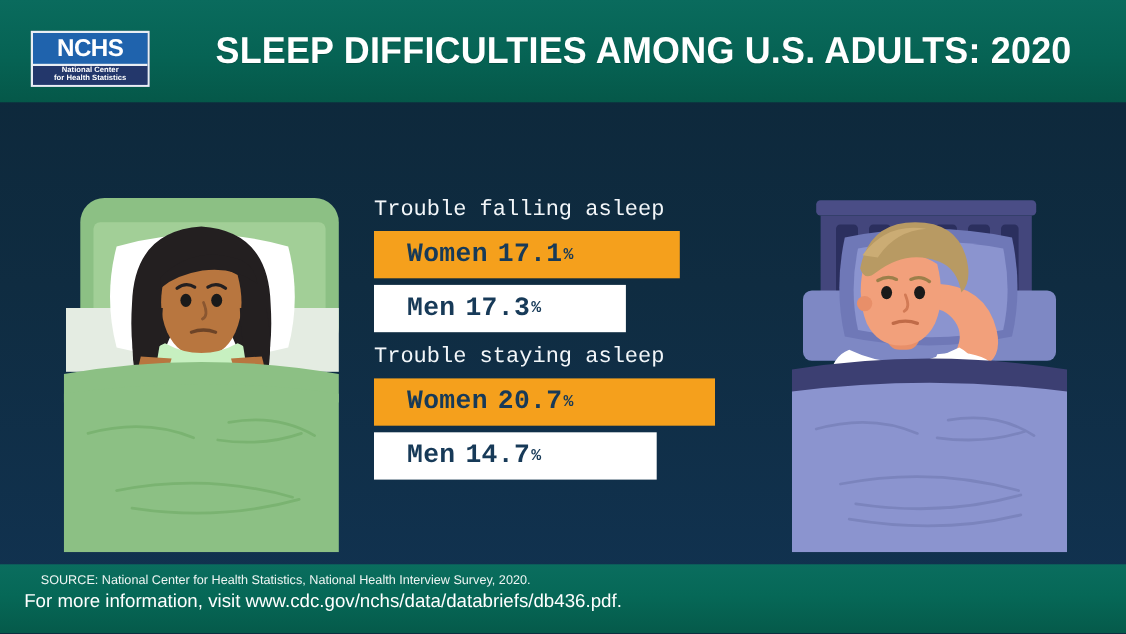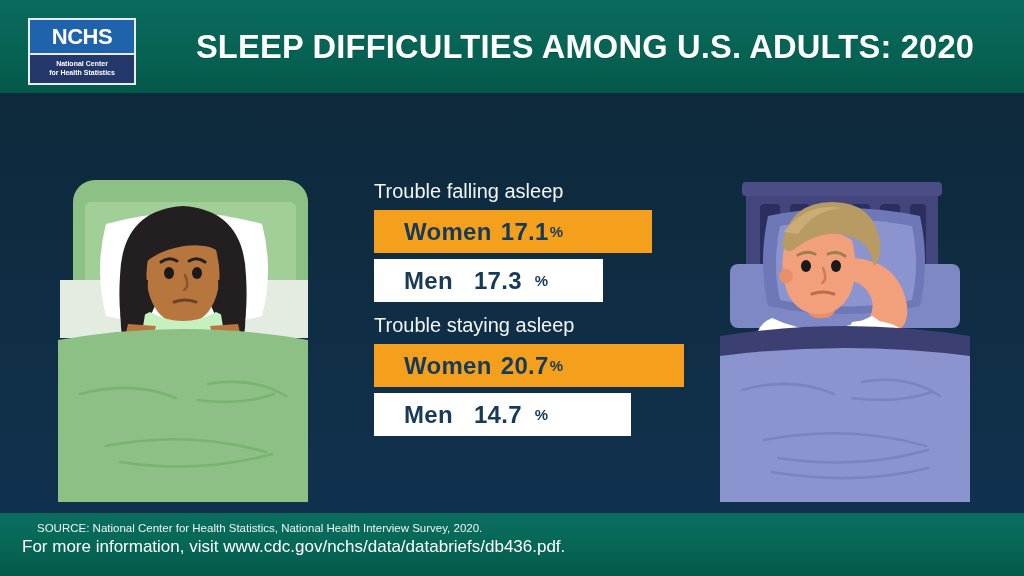--- a/index.html
+++ b/index.html
@@ -25,23 +25,23 @@
     left: 0; top: 0;
     width: 1024px;
     height: 93px;
     background: linear-gradient(180deg, #0a6b5d 0%, #066354 55%, #055849 100%);
     display: flex;
     align-items: center;
   }
   .nchs-logo {
     position: absolute;
     left: 28px;
-    top: 18px;
+    top: 28px;
     width: 108px;
-    height: 67px;
+    height: 51px;
     background: #1a3a6b;
     border: 2px solid #e9eef4;
     box-sizing: border-box;
     display: flex;
     flex-direction: column;
     justify-content: space-between;
   }
   .nchs-logo-top {
     height: 33px;
     background: #1f63ad;
@@ -103,23 +103,24 @@
     color: #ffffff;
     font-size: 31px;
     line-height: 40px;
     white-space: nowrap;
   }
   .subtitle .hl { color: #f5a01c; font-weight: bold; }
 
   
   .chart {
     position: absolute;
-    left: 374px;
+    left: 340px;
     top: 178px;
     width: 330px;
+    font-family: Liberation Mono, monospace;
   }
   .chart-group { margin-bottom: 10px; }
   .chart-group.second { margin-bottom: 0; }
   .group-label {
     color: #f2f6f9;
     font-size: 20px;
     line-height: 26px;
     margin-bottom: 6px;
     white-space: nowrap;
   }
@@ -127,21 +128,21 @@
     height: 43px;
     display: flex;
     align-items: center;
     box-sizing: border-box;
     padding-left: 30px;
     margin-bottom: 6px;
     white-space: nowrap;
   }
   .bar:last-child { margin-bottom: 0; }
   .bar.women { background: #f5a01c; }
-  .bar.men   { background: #ffffff; gap: 12px; }
+  .bar.men   { background: #ffffff; }
   .bar-label {
     color: #173a58;
     font-size: 24px;
     font-weight: bold;
     letter-spacing: 0.3px;
   }
   .bar-value {
     color: #173a58;
     font-size: 24px;
     font-weight: bold;

